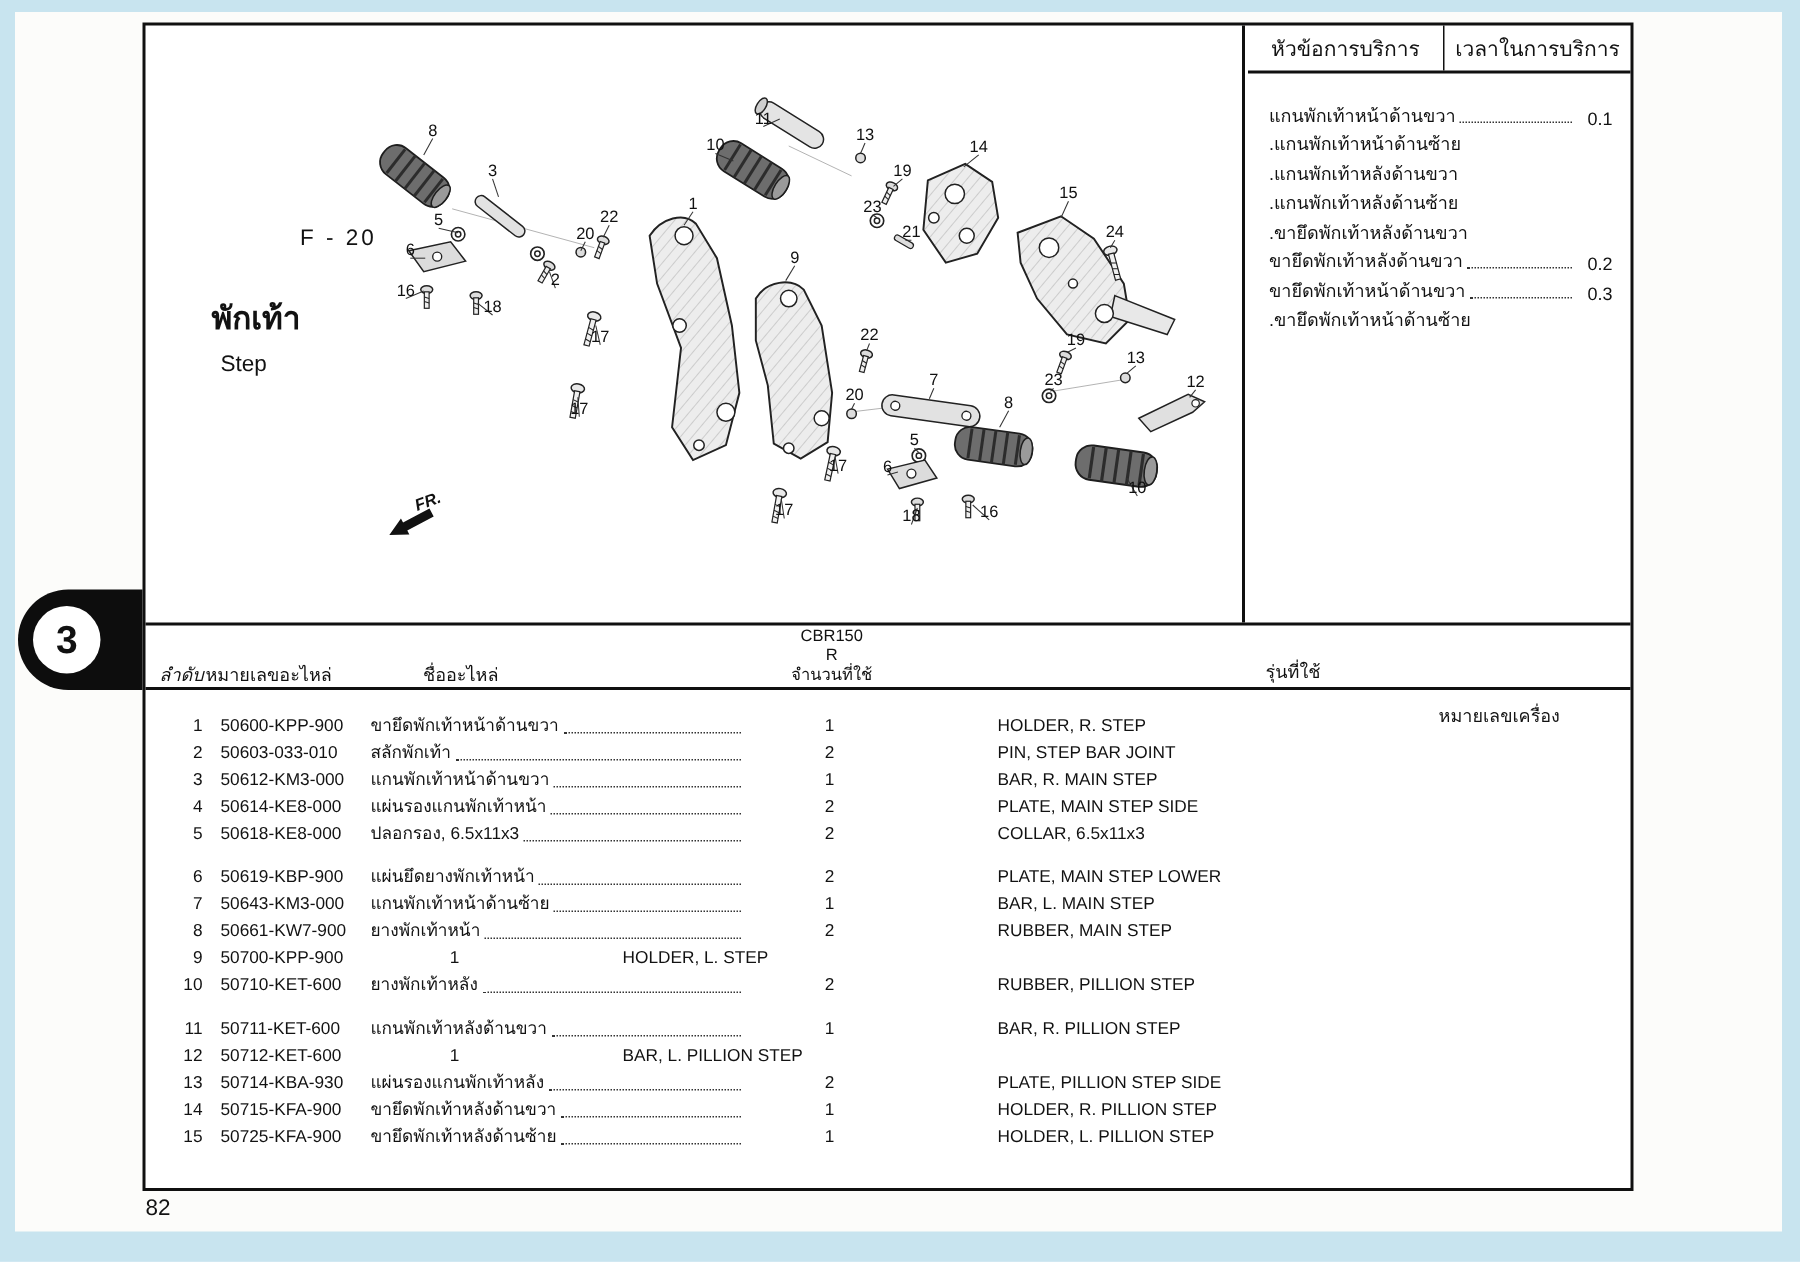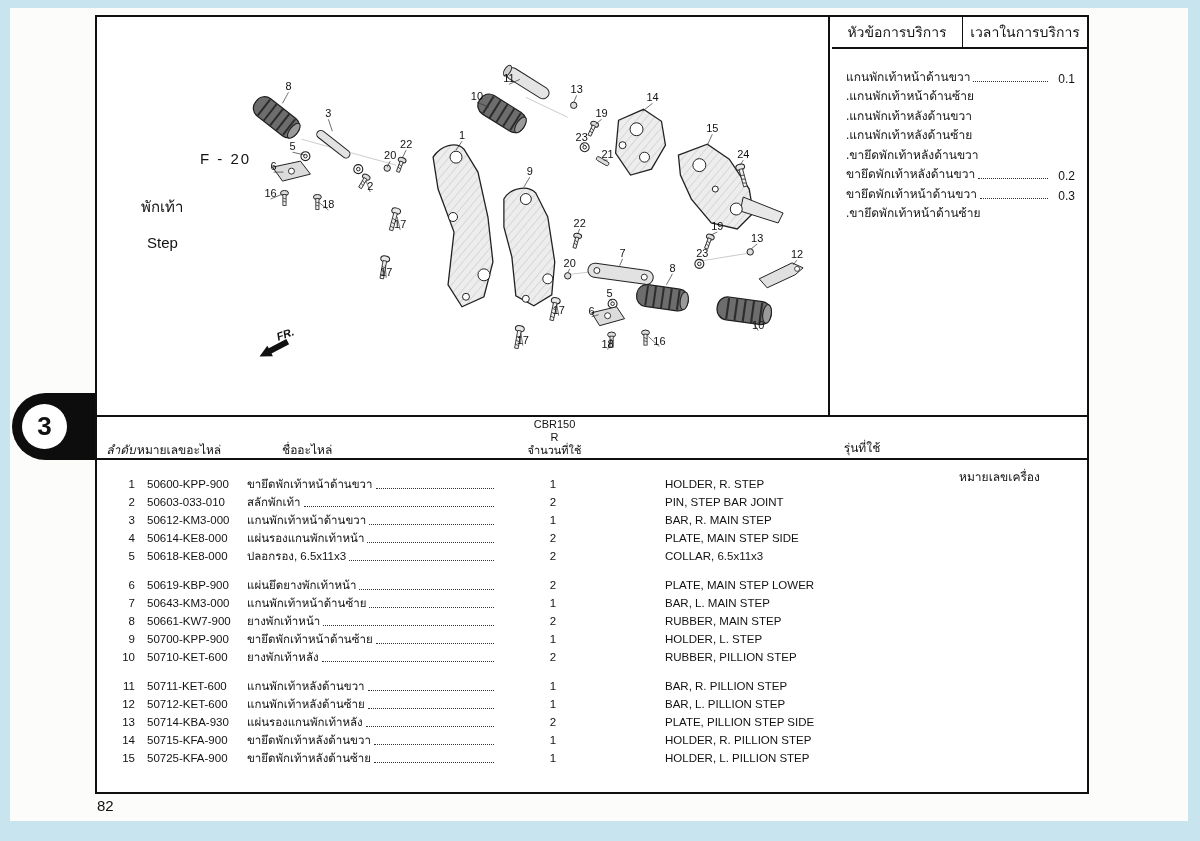--- a/index.html
+++ b/index.html
@@ -12,21 +12,21 @@
   .section-tab{position:absolute;left:2px;top:385px;width:84px;height:67px;background:#0d0d0d;border-radius:34px 0 0 34px;}
   .tab-circle{position:absolute;left:10px;top:11px;width:45px;height:45px;border-radius:50%;background:#ffffff;
               display:flex;align-items:center;justify-content:center;font-size:26px;font-weight:bold;color:#111;}
 
   .page-number{position:absolute;left:87px;top:789px;font-size:15px;}
 
   
   .diagram{position:absolute;left:0;top:0;width:733px;height:398px;border-right:2px solid #101010;box-sizing:border-box;}
   .diagram svg{position:absolute;left:0;top:0;width:100%;height:100%;}
   .fig-code{position:absolute;left:103px;top:133px;font-size:15px;letter-spacing:2px;}
-  .title-thai{position:absolute;left:44px;top:178px;font-size:15px;}
+  .title-thai{position:absolute;left:44px;top:178px;font-size:21px;font-weight:bold;}
   .title-en{position:absolute;left:50px;top:217px;font-size:15px;}
   .callout{font-size:11px;fill:#111;text-anchor:middle;font-family:"Liberation Sans","DejaVu Sans",sans-serif;}
 
   
   .service-box{position:absolute;left:735px;top:0;right:0;height:398px;}
   .svc-header{display:flex;height:30px;border-bottom:2px solid #101010;font-size:14px;}
   .svc-header .h-left{width:130px;display:flex;align-items:center;justify-content:center;}
   .svc-header .h-right{flex:1;display:flex;align-items:center;justify-content:center;border-left:1.5px solid #101010;}
   .svc-list{padding:17px 12px 0 14px;}
   .svc-row{display:flex;align-items:flex-end;height:19.5px;font-size:12px;}
@@ -427,24 +427,20 @@
               <div class="c-name">
                 <span class="nm">ยางพักเท้าหน้า</span>
                 <span class="dots"></span>
               </div>
               <div class="c-qty">2</div>
               <div class="c-en">RUBBER, MAIN STEP</div>
             </div>
             <div class="trow">
               <div class="c-no">9</div>
               <div class="c-part">50700-KPP-900</div>
-              <div class="c-name">
-                <span class="nm">ขายึดพักเท้าหน้าด้านซ้าย</span>
-                <span class="dots"></span>
-              </div>
               <div class="c-qty">1</div>
               <div class="c-en">HOLDER, L. STEP</div>
             </div>
             <div class="trow">
               <div class="c-no">10</div>
               <div class="c-part">50710-KET-600</div>
               <div class="c-name">
                 <span class="nm">ยางพักเท้าหลัง</span>
                 <span class="dots"></span>
               </div>
@@ -459,24 +455,20 @@
               <div class="c-name">
                 <span class="nm">แกนพักเท้าหลังด้านขวา</span>
                 <span class="dots"></span>
               </div>
               <div class="c-qty">1</div>
               <div class="c-en">BAR, R. PILLION STEP</div>
             </div>
             <div class="trow">
               <div class="c-no">12</div>
               <div class="c-part">50712-KET-600</div>
-              <div class="c-name">
-                <span class="nm">แกนพักเท้าหลังด้านซ้าย</span>
-                <span class="dots"></span>
-              </div>
               <div class="c-qty">1</div>
               <div class="c-en">BAR, L. PILLION STEP</div>
             </div>
             <div class="trow">
               <div class="c-no">13</div>
               <div class="c-part">50714-KBA-930</div>
               <div class="c-name">
                 <span class="nm">แผ่นรองแกนพักเท้าหลัง</span>
                 <span class="dots"></span>
               </div>

